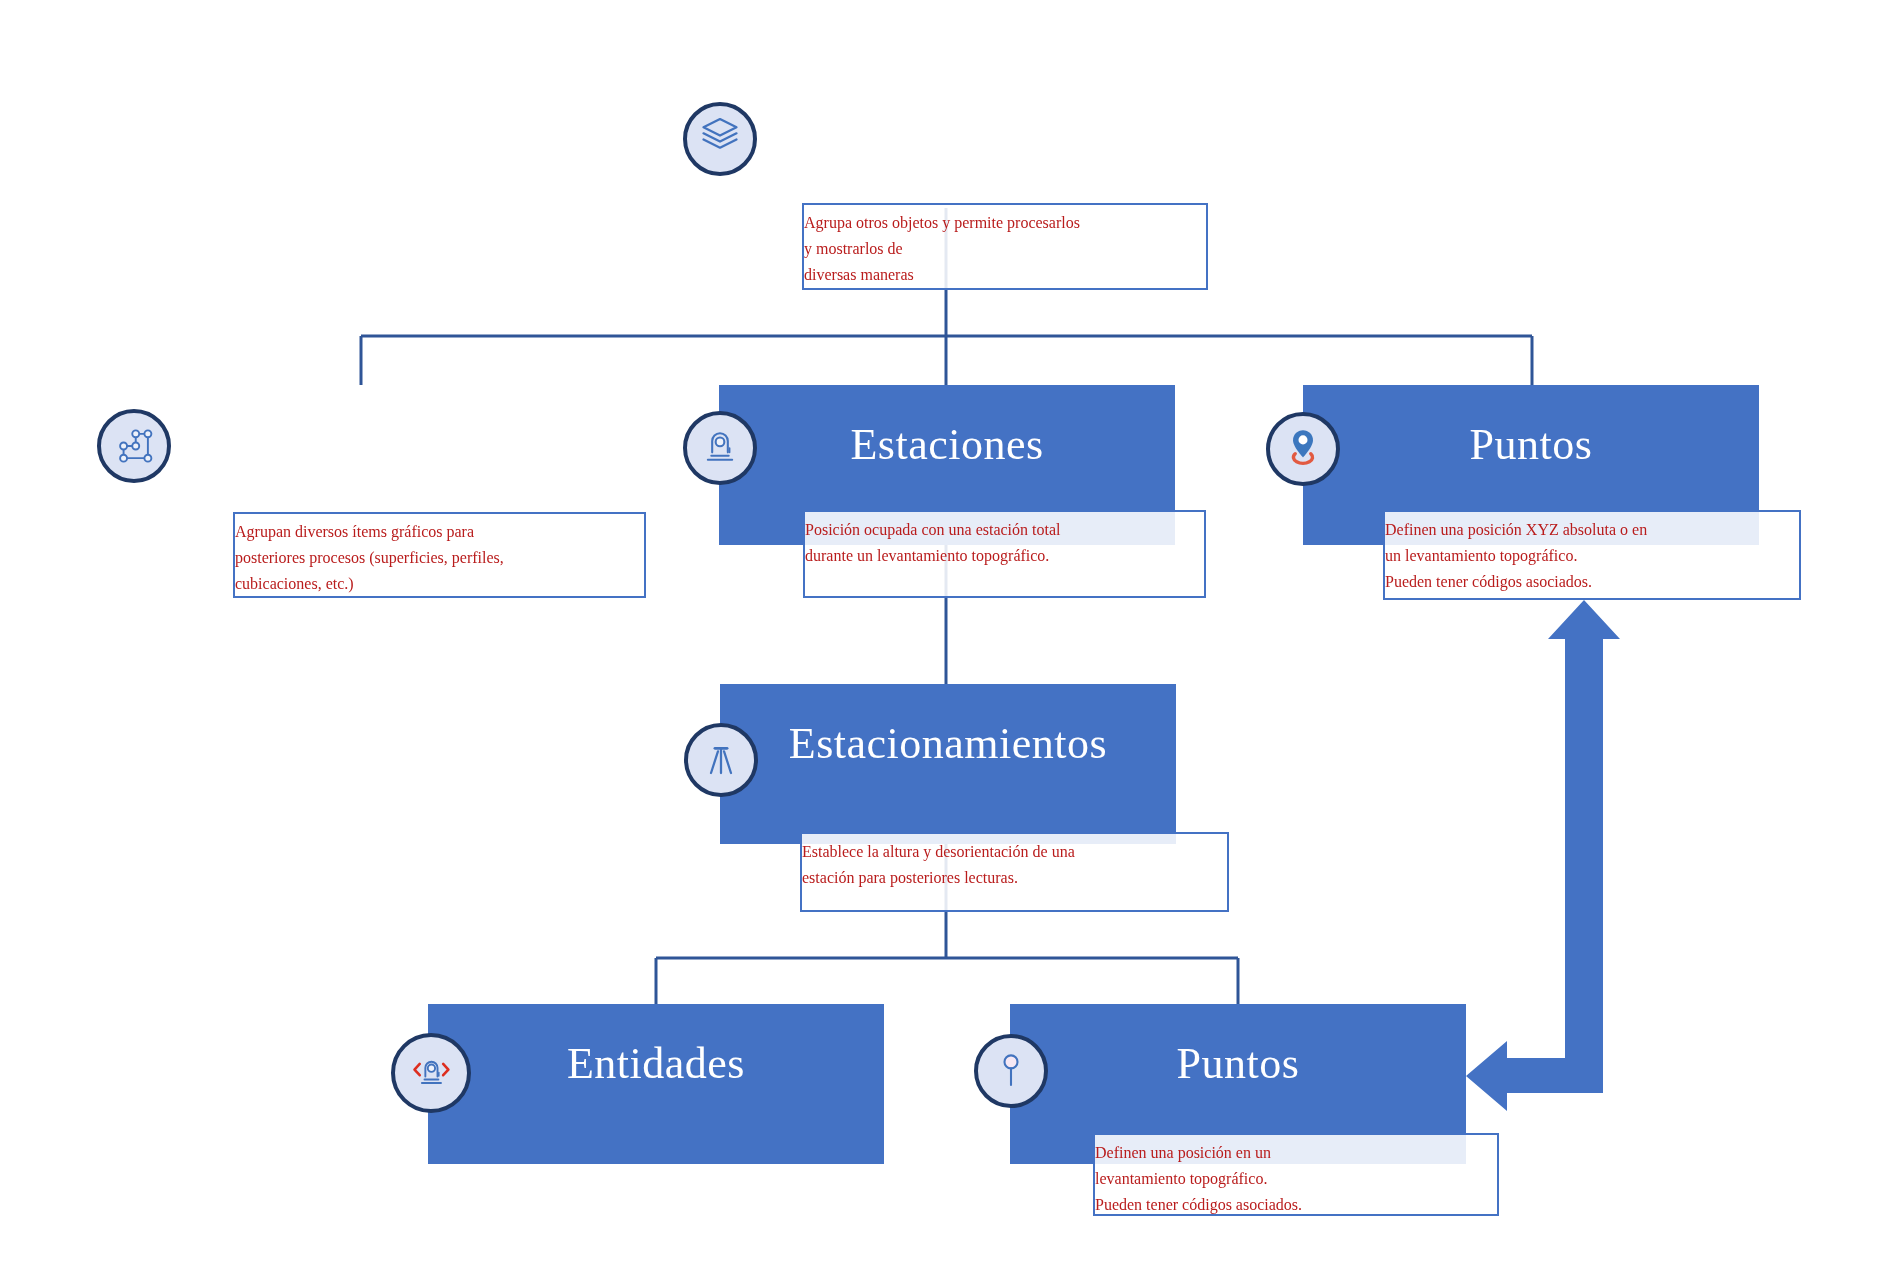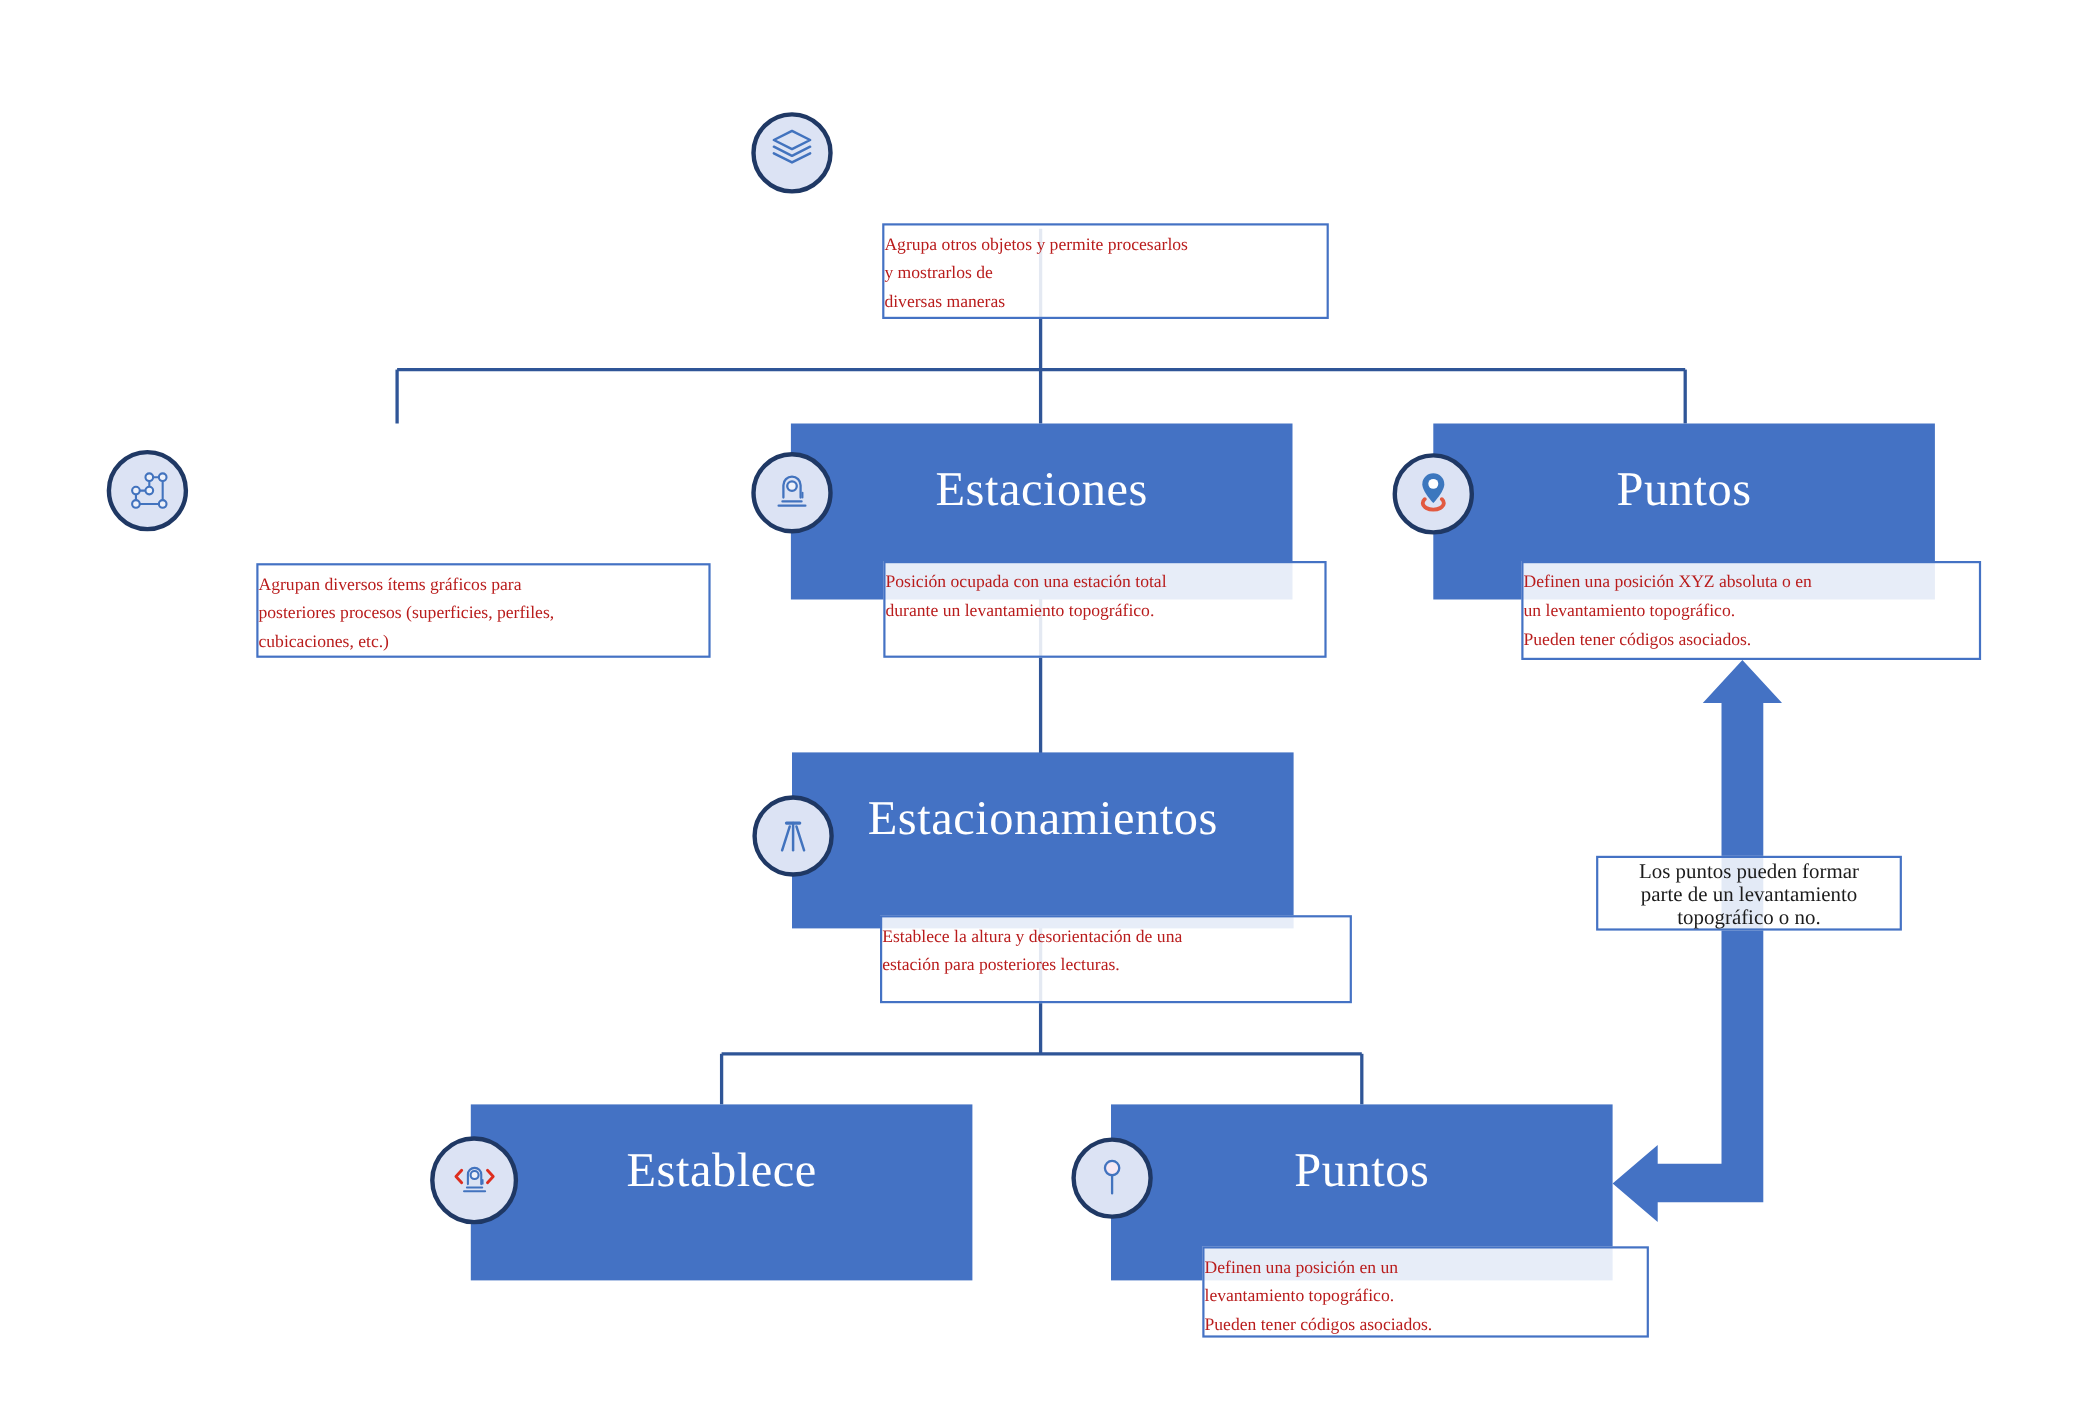--- a/index.html
+++ b/index.html
@@ -128,21 +128,21 @@
       <path d="M31,24.5 H45" stroke-width="3.2"></path>
       <path d="M38,24.5 V53" stroke-width="2.6"></path>
       <path d="M34.5,28 L26.5,53" stroke-width="2.6"></path>
       <path d="M41.5,28 L49.5,53" stroke-width="2.6"></path>
     </svg>
   </div>
   <div class="desc" id="desc-estacionamientos">Establece la altura y desorientación de una
 estación para posteriores lecturas.</div>
 
   <div class="bluebox" id="box-visuales">
-    <div class="title">Establece</div>
+    <div class="title">Entidades</div>
   </div>
   <div class="iconcircle" id="ic-visuales">
     <svg viewBox="0 0 76 76" fill="none" stroke-linecap="round" stroke-linejoin="round">
       <g stroke="#4273BE" stroke-width="2.2">
         <path d="M31.5,42 V32 a7,7 0 0 1 14,0 V42"></path>
         <circle cx="38.5" cy="32.5" r="4.2" fill="#EDF1FA"></circle>
         <path d="M47,37.5 v4" stroke-width="1.8"></path>
         <path d="M30.5,45.5 H46.5"></path>
         <path d="M27.5,49.5 H49.5"></path>
       </g>
@@ -159,17 +159,14 @@
   <div class="iconcircle" id="ic-puntos2">
     <svg viewBox="0 0 76 76" fill="none" stroke="#4273BE" stroke-width="2.4" stroke-linecap="round">
       <circle cx="38" cy="27.5" r="7.5" fill="#F6E8F4"></circle>
       <path d="M38,35 V54"></path>
     </svg>
   </div>
   <div class="desc" id="desc-puntos2">Definen una posición en un
 levantamiento topográfico.
 Pueden tener códigos asociados.</div>
 
-  <div class="note">Los puntos pueden formar
-parte de un levantamiento
-topográfico o no.</div>
 
 </div>
 
 </body></html>

